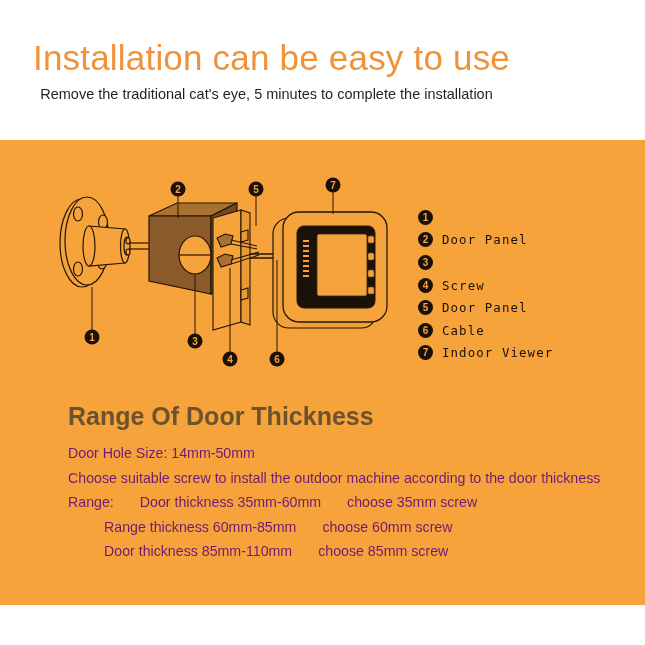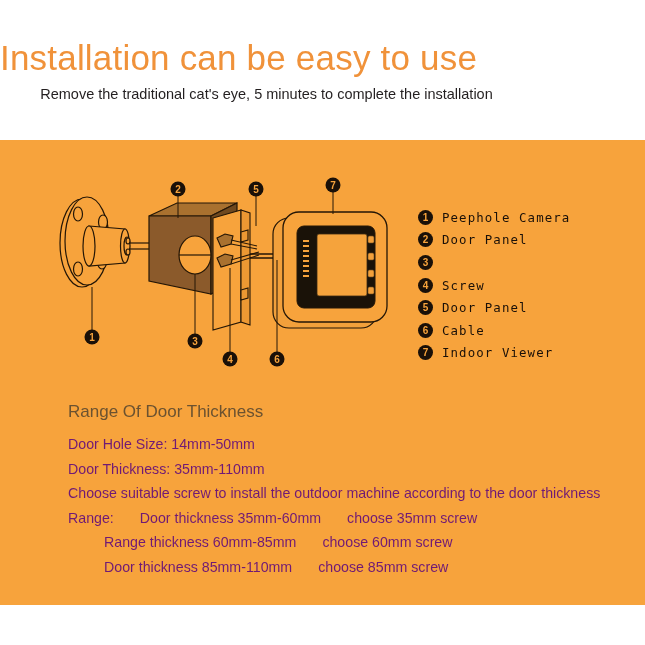--- a/index.html
+++ b/index.html
@@ -19,21 +19,21 @@
   #header {
     position: absolute;
     left: 0; top: 0;
     width: 645px; height: 140px;
     background: #ffffff;
   }
   #main-title {
     position: absolute;
     left: 0; top: 38px;
     width: 543px;
-    text-align: left;
+    text-align: center;
     font-size: 35px;
     font-weight: 400;
     color: #F0923A;
     letter-spacing: 0.2px;
     white-space: nowrap;
   }
   #subtitle {
     position: absolute;
     left: 0; top: 86px;
     width: 533px;
@@ -92,22 +92,22 @@
     white-space: nowrap;
   }
 
   
   #spec {
     position: absolute;
     left: 68px; top: 262px;
     width: 540px;
   }
   #spec-heading {
-    font-size: 17px;
-    font-weight: 400;
+    font-size: 25px;
+    font-weight: 700;
     color: #6b5230;
     margin-bottom: 14px;
     white-space: nowrap;
   }
   .spec-line {
     font-size: 14.2px;
     color: #701a75;
     margin-bottom: 8.5px;
     white-space: nowrap;
   }
@@ -262,21 +262,20 @@
           <circle cx="288" cy="15" r="7.5" fill="#1a1008"></circle>
           <text x="288" y="19" font-family="Liberation Sans, sans-serif" font-size="10" font-weight="bold" fill="#F7A33C" text-anchor="middle">7</text>
         </g>
       </g>
     </svg>
   </div>
 
   <div id="legend">
     <div class="legend-row">
       <div class="legend-badge">1</div>
-      <div class="legend-label">Peephole Camera</div>
     </div>
     <div class="legend-row">
       <div class="legend-badge">2</div>
       <div class="legend-label">Door Panel</div>
     </div>
     <div class="legend-row">
       <div class="legend-badge">3</div>
     </div>
     <div class="legend-row">
       <div class="legend-badge">4</div>
@@ -292,21 +291,20 @@
     </div>
     <div class="legend-row">
       <div class="legend-badge">7</div>
       <div class="legend-label">Indoor Viewer</div>
     </div>
   </div>
 
   <div id="spec">
     <div id="spec-heading">Range Of Door Thickness</div>
     <div class="spec-line">Door Hole Size: 14mm-50mm</div>
-    <div class="spec-line">Door Thickness: 35mm-110mm</div>
     <div class="spec-line">Choose suitable screw to install the outdoor machine according to the door thickness</div>
 
     <div class="spec-line">
       <span class="note-label">Range:</span><span class="note-gap"></span><span>Door thickness 35mm-60mm</span><span class="note-gap"></span><span>choose 35mm screw</span>
     </div>
     <div class="spec-line indented">
       <span>Range thickness 60mm-85mm</span><span class="note-gap"></span><span>choose 60mm screw</span>
     </div>
     <div class="spec-line indented">
       <span>Door thickness 85mm-110mm</span><span class="note-gap"></span><span>choose 85mm screw</span>

